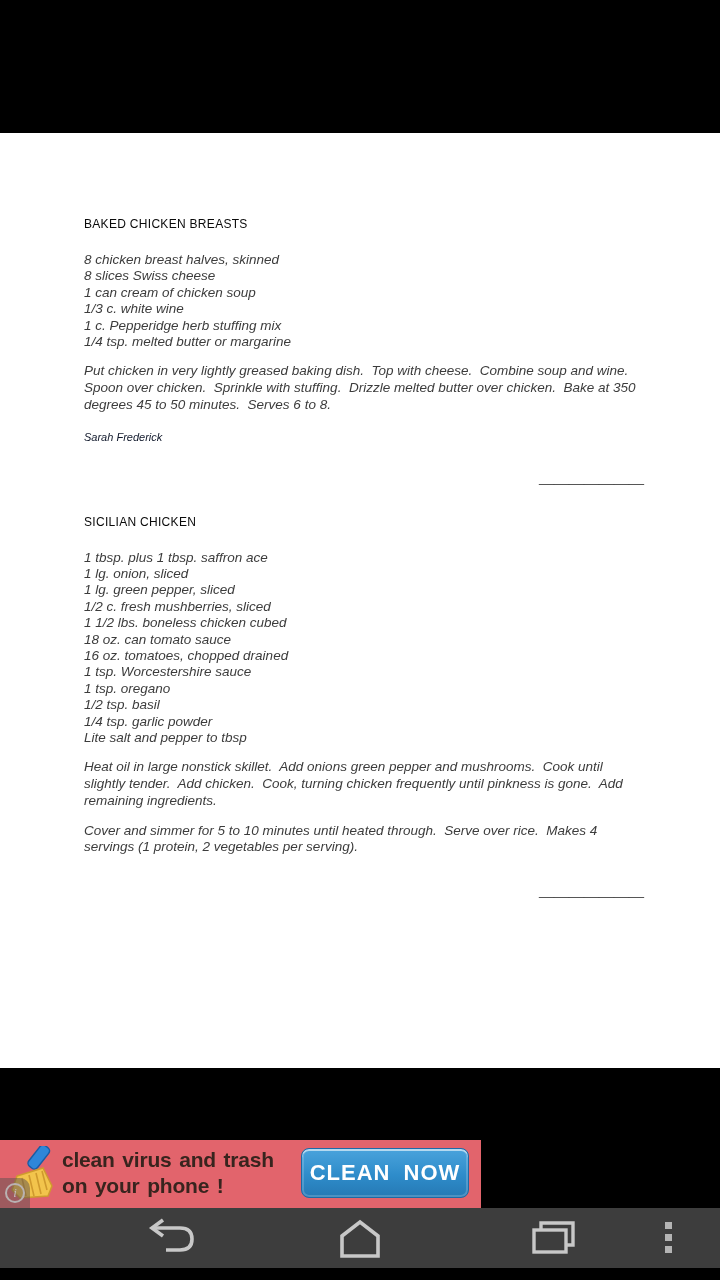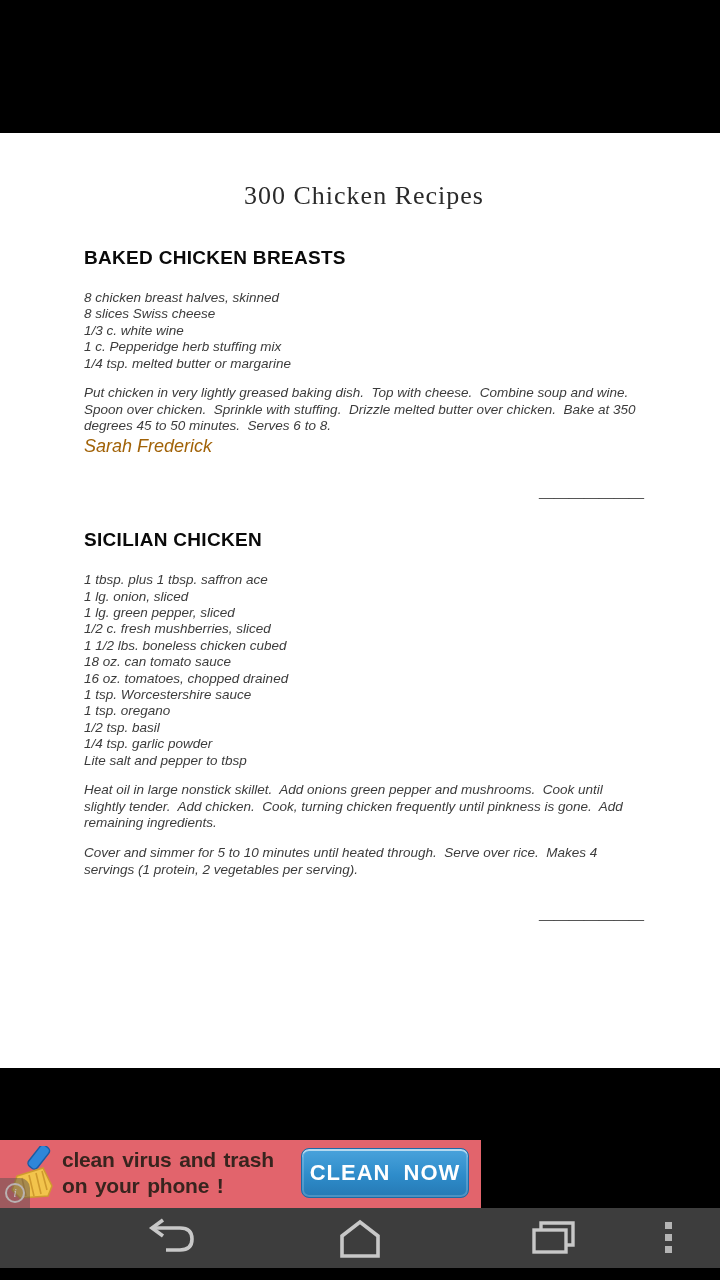--- a/index.html
+++ b/index.html
@@ -8,34 +8,34 @@
   .screen { position:relative; width:720px; height:1280px; background:#000; overflow:hidden; }
 
   
   .page { position:absolute; top:133px; left:0; width:720px; height:935px; background:#ffffff; }
   .page-inner { padding:48px 76px 0 84px; }
   .book-title {
     text-align:center; font-family:"Liberation Serif", serif;
     font-size:26px; color:#2a2a2a; letter-spacing:1px; font-weight:400;
   }
   .recipe-heading {
-    margin-top:36px; font-size:19px; font-weight:bold; color:#0a0a0a;
+    margin-top:36px; font-size:12px; font-weight:normal; color:#0a0a0a;
     letter-spacing:0.3px;
   }
   .recipe-heading.second { margin-top:30px; }
   .ingredients { list-style:none; margin-top:21px; }
   .ingredients li {
     font-style:italic; font-size:13.5px; line-height:16.4px; color:#3c3c3c;
     white-space:pre-wrap;
   }
   .directions {
     margin-top:13px; font-style:italic; font-size:13.5px; line-height:16.7px;
     color:#3c3c3c; white-space:pre-wrap;
   }
-  .author { margin-top:1px; font-style:italic; font-size:18px; color:#a16207; }
+  .author { margin-top:17px; font-style:italic; font-size:11px; color:#0f172a; }
   .separator {
     margin-top:28px; font-size:13.5px; color:#2f2f2f; letter-spacing:0;
     font-style:normal; line-height:14px;text-align:right;
   }
 
   
   .ad-banner {
     position:absolute; left:0; top:1140px; width:481px; height:68px;
     background:#e2646c; cursor:pointer;
   }
@@ -81,26 +81,26 @@
   .nav-menu    { left:628px; width:80px; }
 </style>
 </head>
 <body>
 
 <div class="screen">
 
   <div class="page">
     <div class="page-inner">
 
-      <div class="book-title">300 Chicken Recipes</div>
 
       <div class="recipe-heading">BAKED CHICKEN BREASTS</div>
       <ul class="ingredients">
         <li>8 chicken breast halves, skinned</li>
         <li>8 slices Swiss cheese</li>
+        <li>1 can cream of chicken soup</li>
         <li>1/3 c. white wine</li>
         <li>1 c. Pepperidge herb stuffing mix</li>
         <li>1/4 tsp. melted butter or margarine</li>
       </ul>
       <p class="directions">Put chicken in very lightly greased baking dish.  Top with cheese.  Combine soup and wine.  Spoon over chicken.  Sprinkle with stuffing.  Drizzle melted butter over chicken.  Bake at 350 degrees 45 to 50 minutes.  Serves 6 to 8.</p>
       <p class="author">Sarah Frederick</p>
       <div class="separator">______________</div>
 
       <div class="recipe-heading second">SICILIAN CHICKEN</div>
       <ul class="ingredients">

